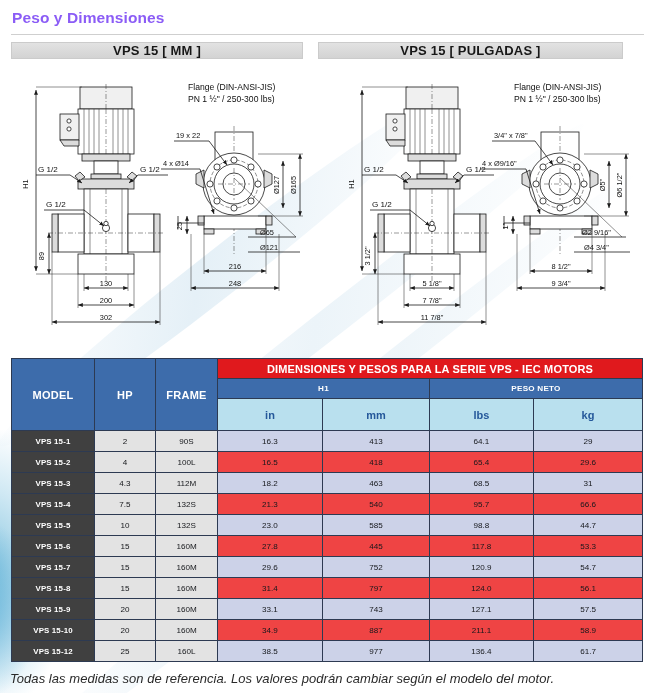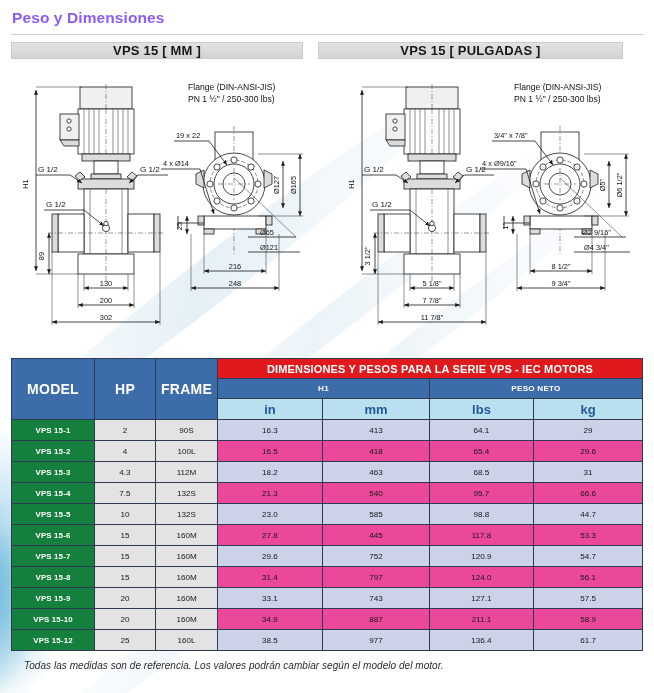--- a/index.html
+++ b/index.html
@@ -80,42 +80,42 @@
     border:1px solid #2d3a52;
     text-align:center;
     vertical-align:middle;
     padding:0;
   }
   .hd-blue {
     background:#3d6cab; color:#ffffff;
     font-size:8.1px; font-weight:bold; letter-spacing:.25px;
     height:20px;
   }
-  .hd-model { height:60px; font-size:14px; }
+  .hd-model { height:60px; font-size:11px; }
   .hd-red {
     background:#e0191d; color:#ffffff;
     font-size:11px; font-weight:bold; letter-spacing:.15px;
     height:20px;
   }
   .hd-lightblue {
     background:#b9e0ee; color:#25589a;
-    font-size:13px; font-weight:bold; height:21px;
+    font-size:11px; font-weight:bold; height:32px;
   }
   tbody td { height:21px; font-size:8.1px; color:#16181c; }
   .c-model {
-    background:#15803d; color:#ffffff; font-weight:bold; font-size:7.9px;
+    background:#404040; color:#ffffff; font-weight:bold; font-size:7.9px;
     letter-spacing:.15px;
   }
   .c-gray  { background:#e3e3e3; }
   .c-lav   { background:#ccd2e8; }
-  .c-lav2  { background:#ec4899; }
+  .c-lav2  { background:#ef4444; }
 
   .footnote {
-    margin:9px 0 0 24px;
-    font-size:10px; font-style:italic; color:#2a2a2a;
+    margin:9px 0 0 10px;
+    font-size:13px; font-style:italic; color:#2a2a2a;
     letter-spacing:.05px;
   }
 </style>
 </head>
 <body>
 
 <div class="bg-layer">
   <div class="swoosh sw1"></div>
   <div class="swoosh sw2"></div>
   <div class="swoosh sw3"></div>

